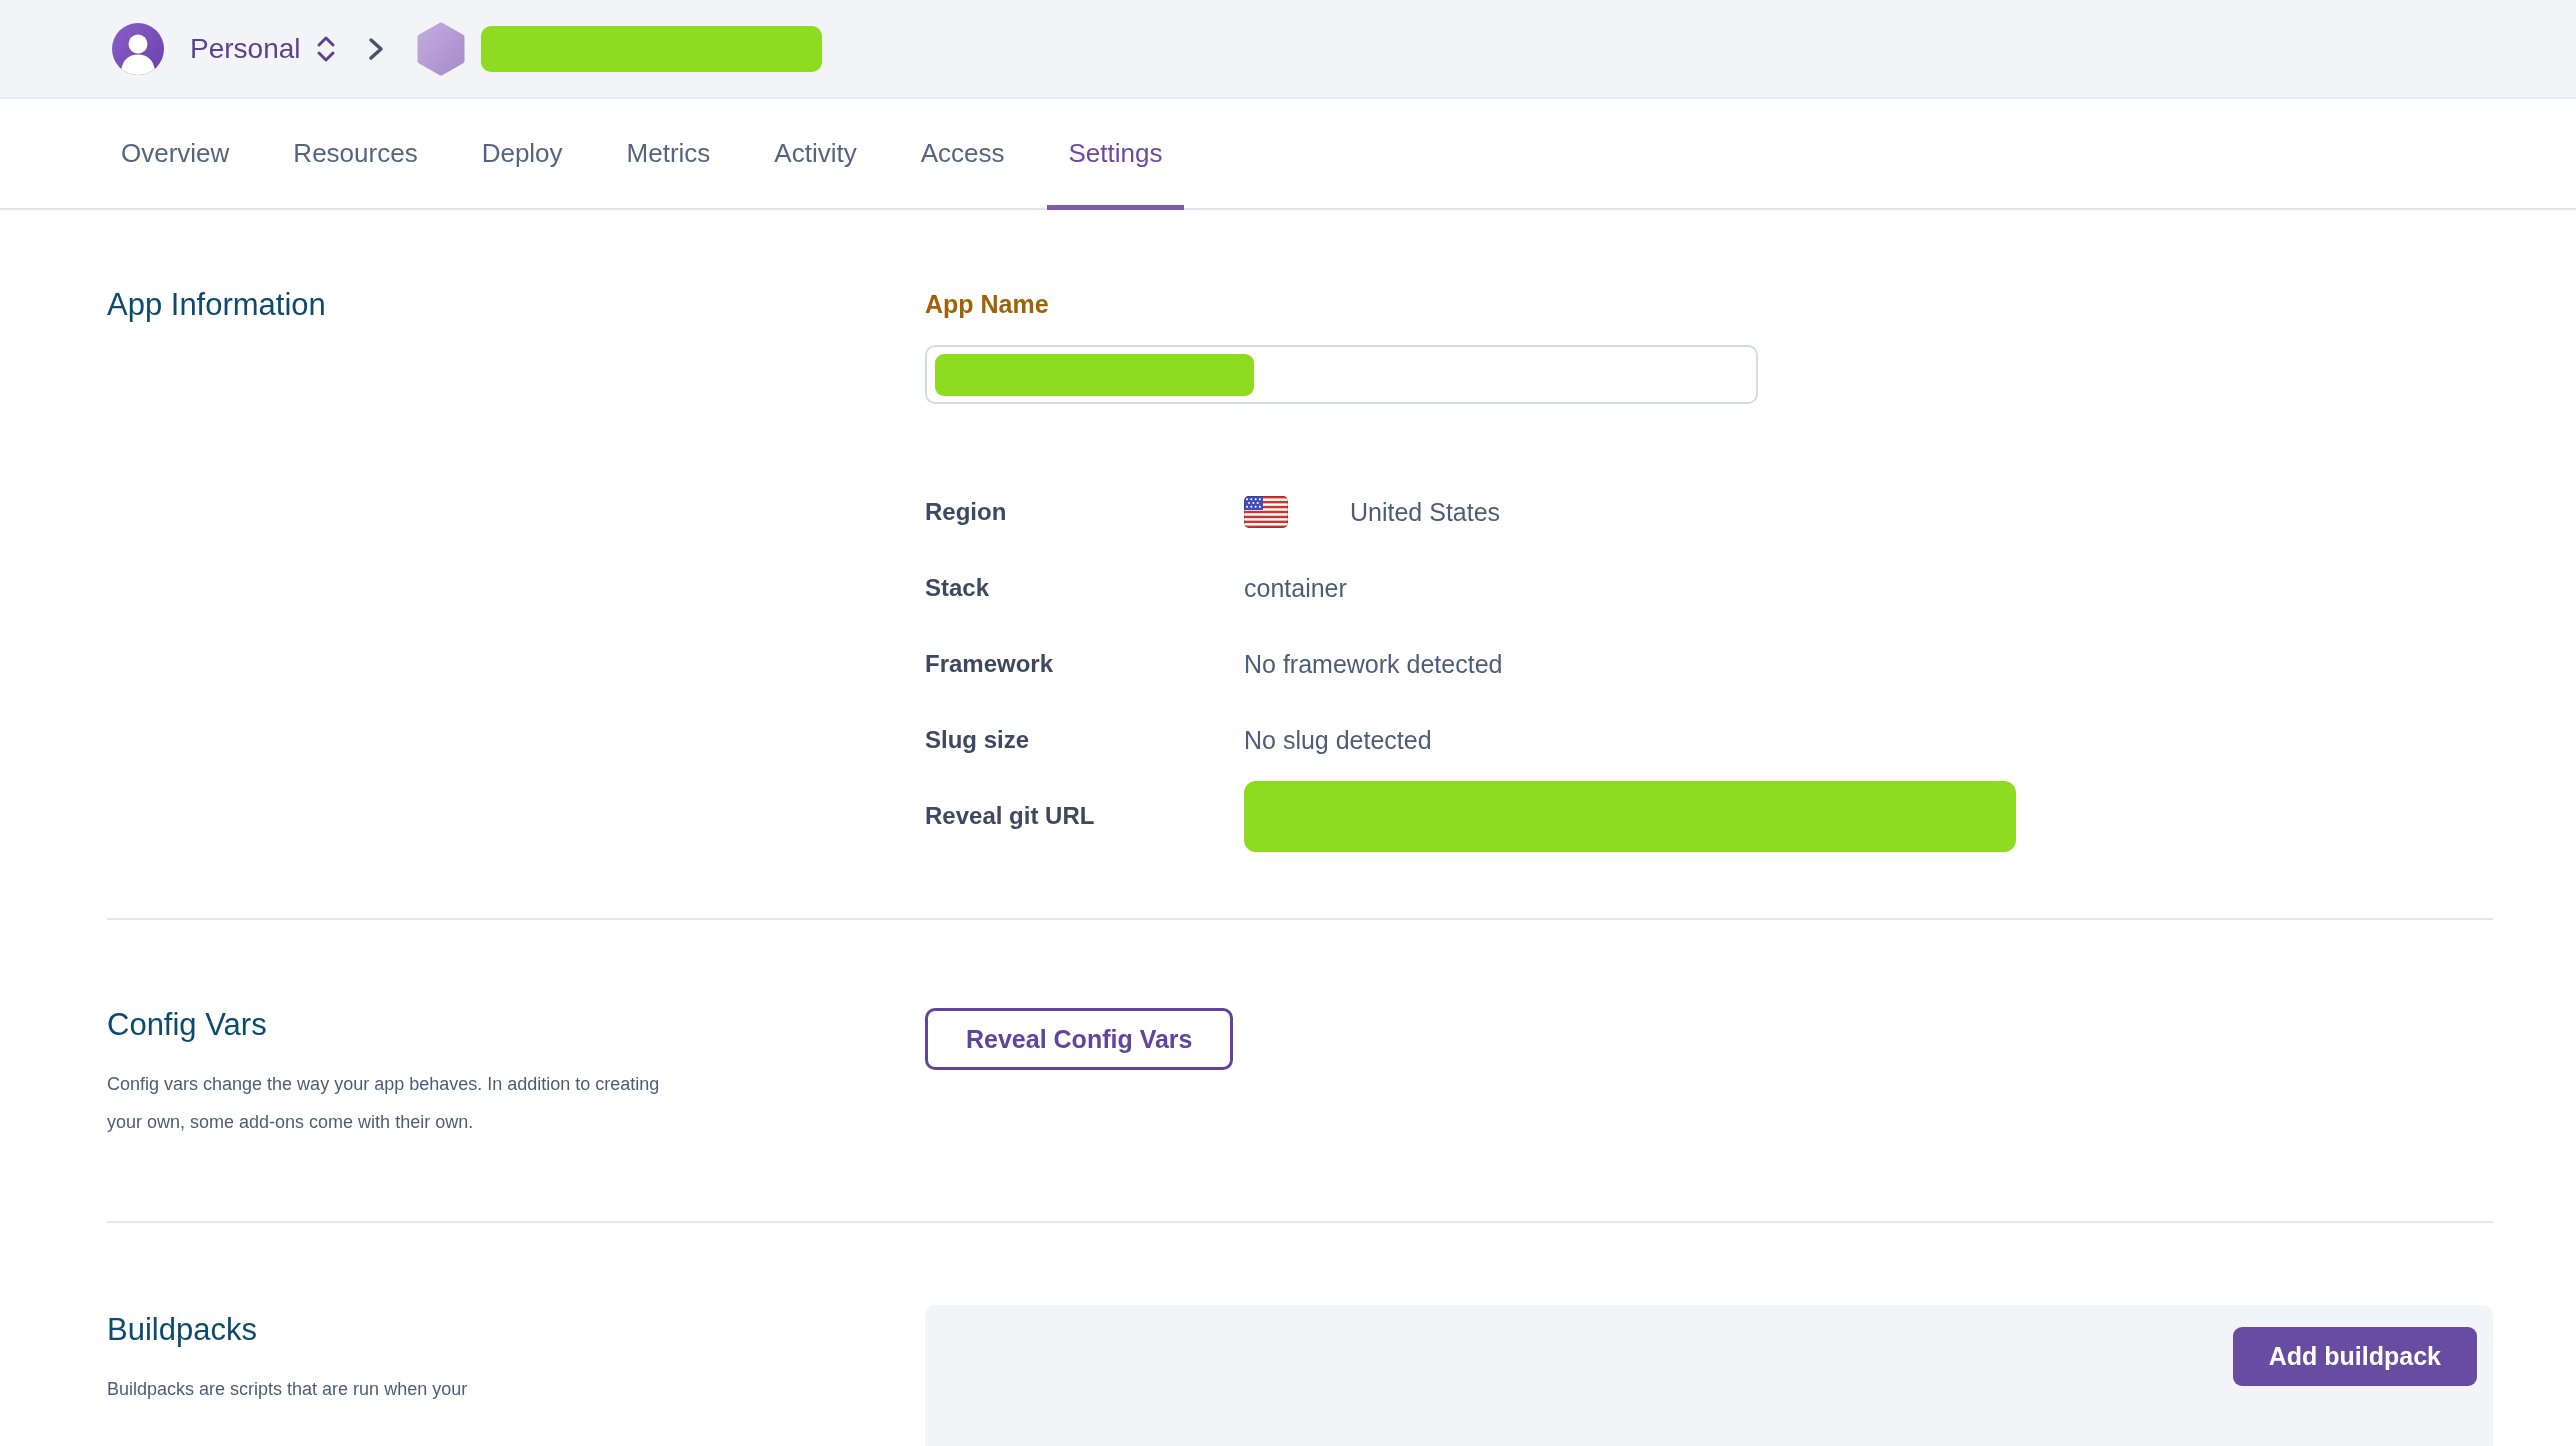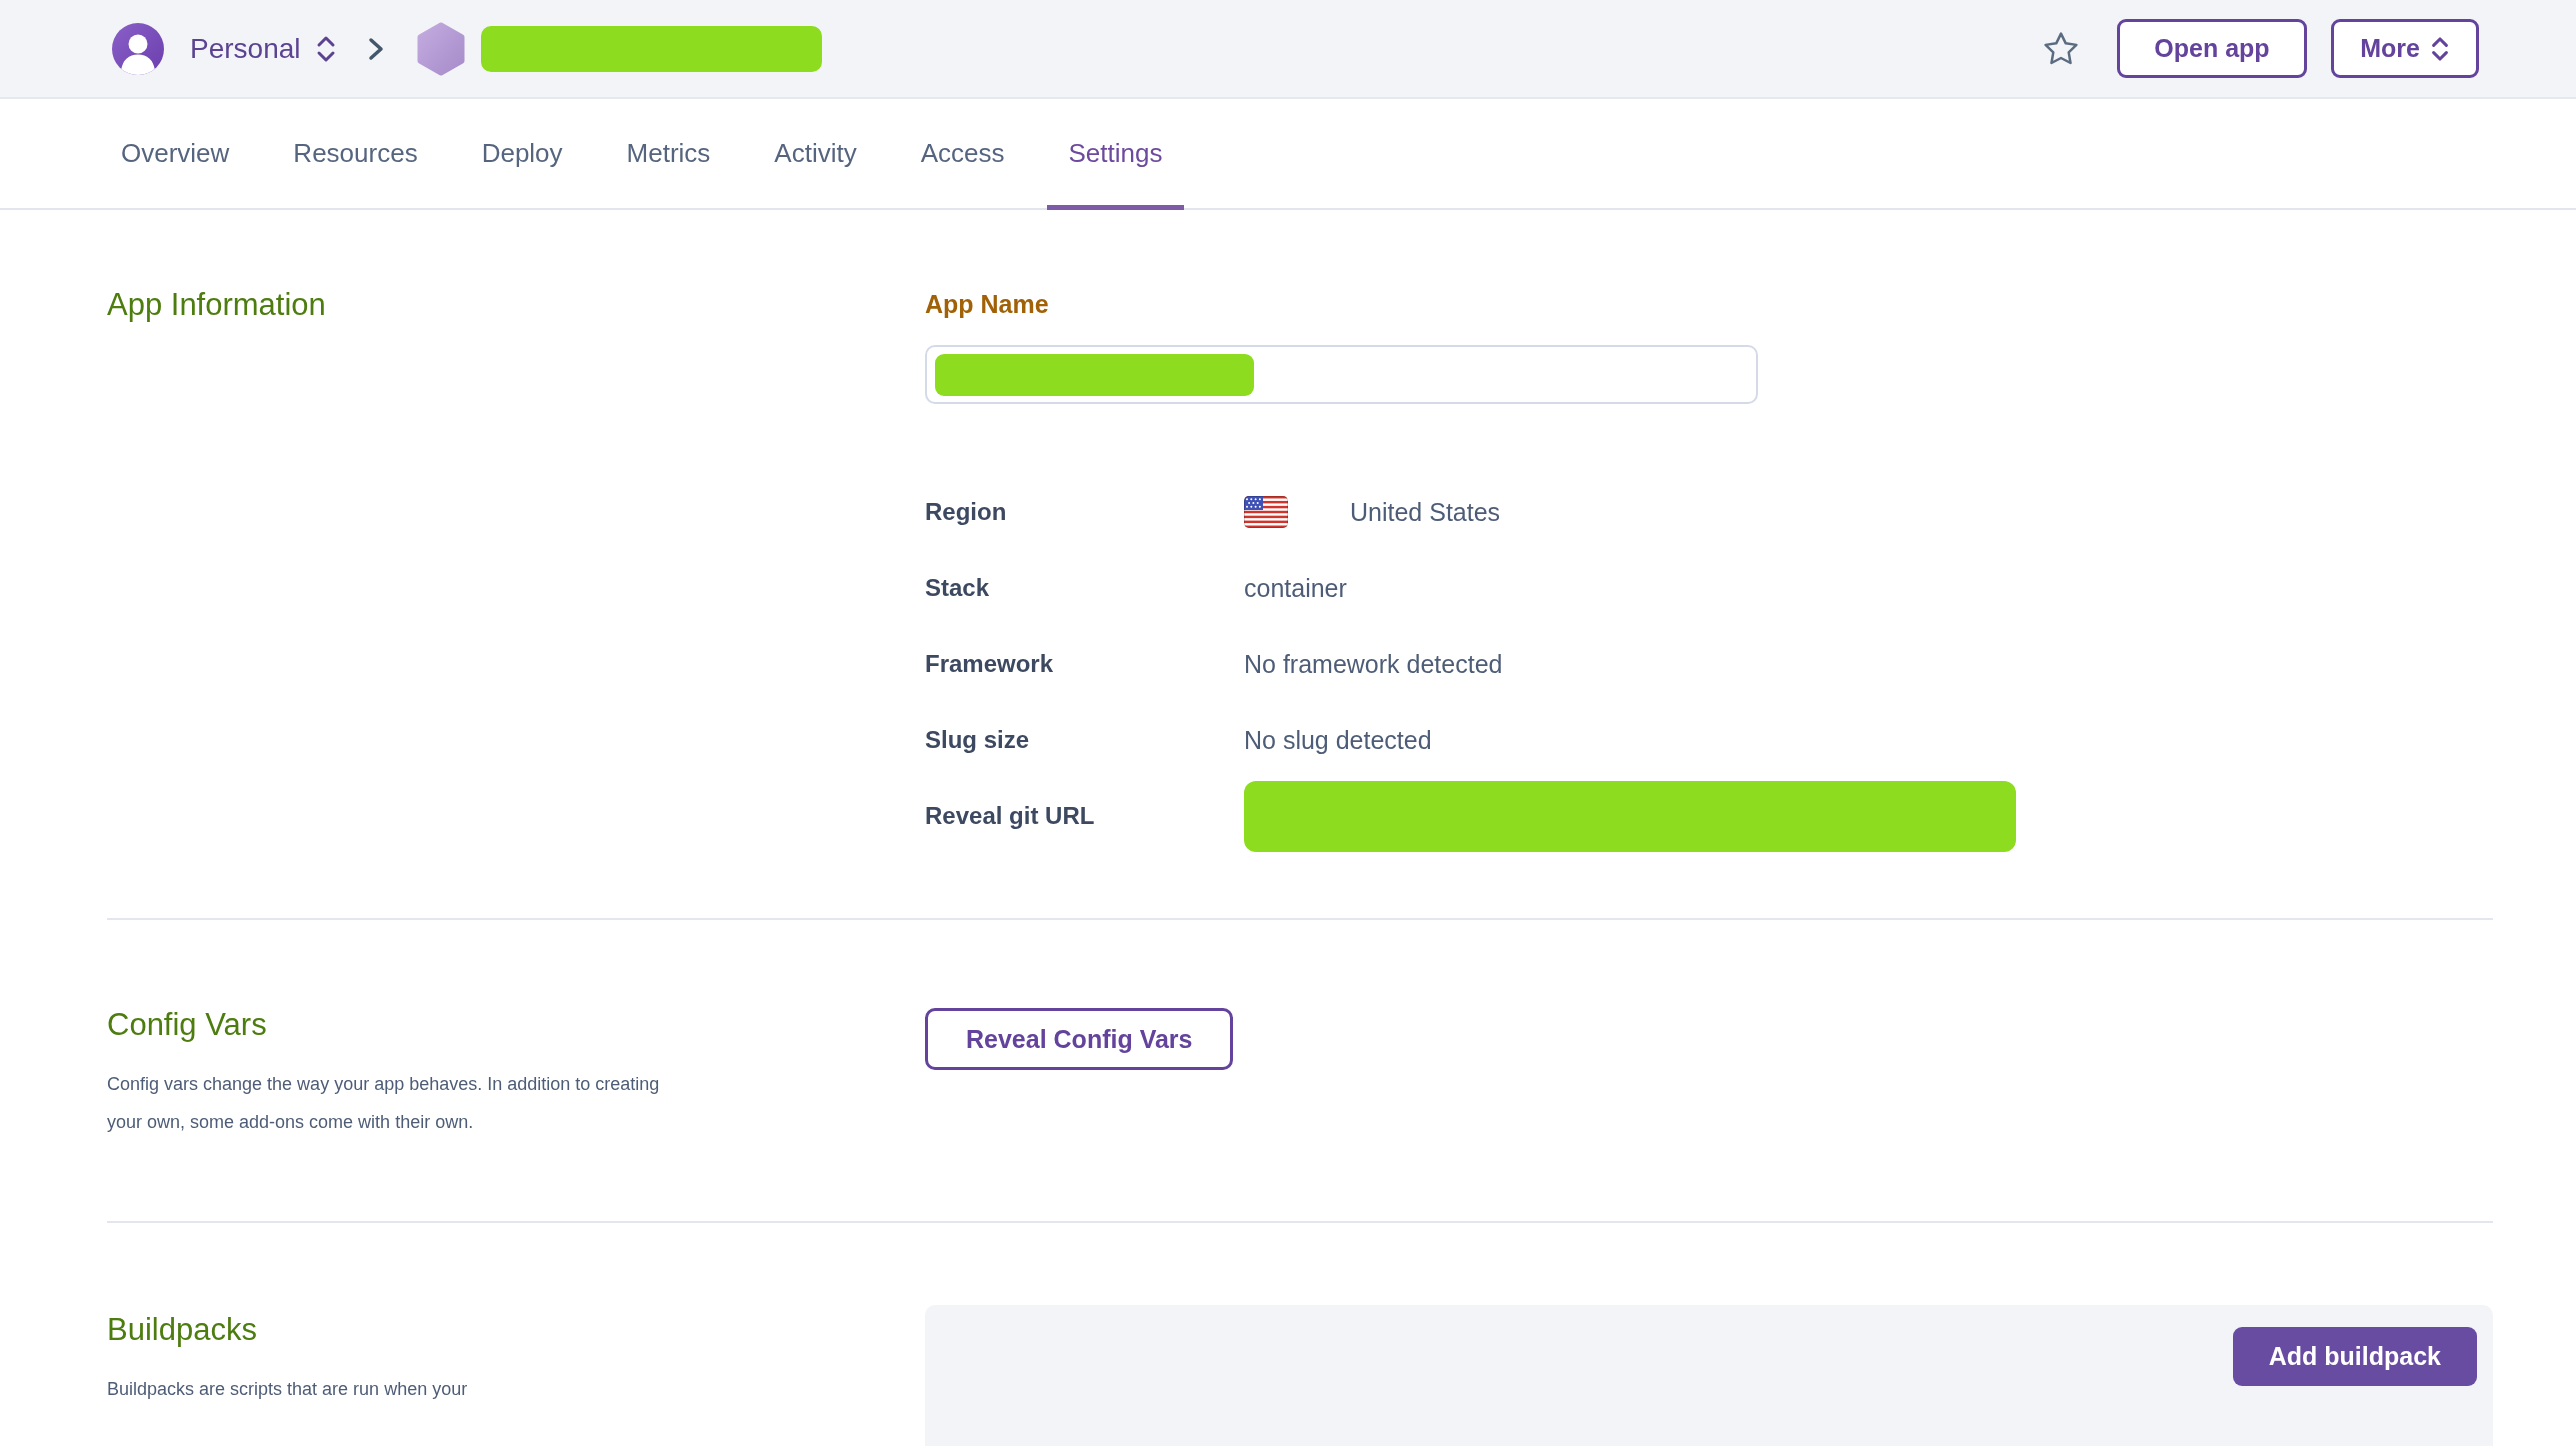--- a/index.html
+++ b/index.html
@@ -33,21 +33,21 @@
   .tabs { height:111px; background:#ffffff; border-bottom:2px solid #e2e5ee;
           display:flex; align-items:stretch; padding-left:99px; }
   .tab { position:relative; display:flex; align-items:center; padding:0 22px;
          margin-right:20px; font-size:26px; color:#56657f; cursor:pointer; }
   .tab.active { color:#6d4a9e; }
   .tab.active::after { content:""; position:absolute; left:0; right:0; bottom:-2px;
                        height:5px; background:#7e5ba9; }
 
   
   .section { display:grid; grid-template-columns:818px 1fr; padding:0 83px 0 107px; }
-  .section-heading { font-size:31px; font-weight:400; color:#4d7c0f; line-height:33px; }
+  .section-heading { font-size:31px; font-weight:400; color:#0c4a6e; line-height:33px; }
   .divider { border:none; border-top:2px solid #e3e6ef; margin-left:107px; margin-right:83px; }
 
   .app-info { margin-top:78px; }
   .field-label { font-size:25px; font-weight:700; color:#a16207; line-height:33px; }
   .text-input { margin-top:24px; width:833px; height:59px; background:#ffffff;
                 border:2px solid #d4dae8; border-radius:10px;
                 display:flex; align-items:center; padding:0 8px; }
   .redact-input { width:319px; height:42px; border-radius:9px; }
   .info-rows { margin-top:70px; }
   .info-row { display:flex; align-items:center; min-height:76px; }
@@ -112,37 +112,20 @@
               <stop offset="0" stop-color="#c3abdf"></stop>
                 <stop offset="1" stop-color="#a78cca"></stop>
             </linearGradient>
           </defs>
           <path d="M24 3 L45 15 L45 39 L24 51 L3 39 L3 15 Z" fill="url(#hxg)" stroke="url(#hxg)" stroke-width="5" stroke-linejoin="round"></path>
         </svg>
       </span>
       <span class="redact redact-appname-top"></span>
     </div>
 
-    <div class="topbar-right">
-      <span class="star">
-        <svg width="40" height="40" viewBox="0 0 24 24" fill="none" stroke="#5b6b80" stroke-width="1.5" stroke-linejoin="round">
-          <path d="M12 2.8l2.85 5.8 6.4.93-4.63 4.5 1.1 6.37L12 17.4l-5.72 3 1.1-6.37-4.63-4.5 6.4-.93z"></path>
-        </svg>
-      </span>
-      <button class="btn btn-openapp">Open app</button>
-      <button class="btn btn-more">
-        <span>More</span>
-        <span class="sort-icon">
-          <svg width="20" height="28" viewBox="0 0 22 30" fill="none" stroke="currentColor" stroke-width="3.4" stroke-linecap="round" stroke-linejoin="round">
-            <path d="M4 11 L11 4 L18 11"></path>
-              <path d="M4 19 L11 26 L18 19"></path>
-          </svg>
-        </span>
-      </button>
-    </div>
   </header>
 
   <nav class="tabs">
     <div class="tab">Overview</div>
     <div class="tab">Resources</div>
     <div class="tab">Deploy</div>
     <div class="tab">Metrics</div>
     <div class="tab">Activity</div>
     <div class="tab">Access</div>
     <div class="tab active">Settings</div>

